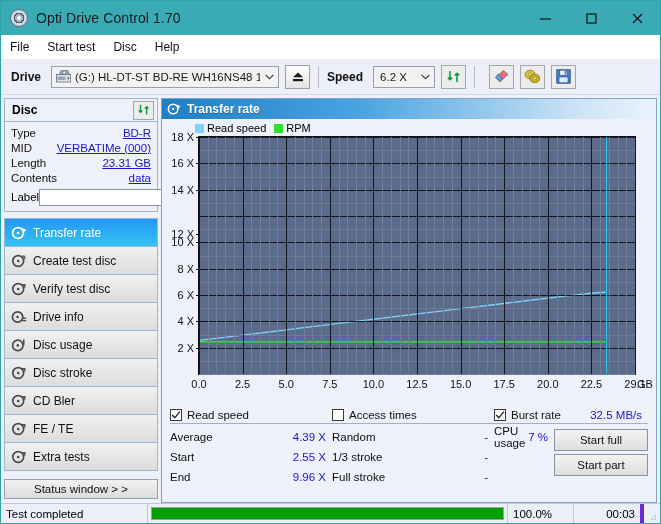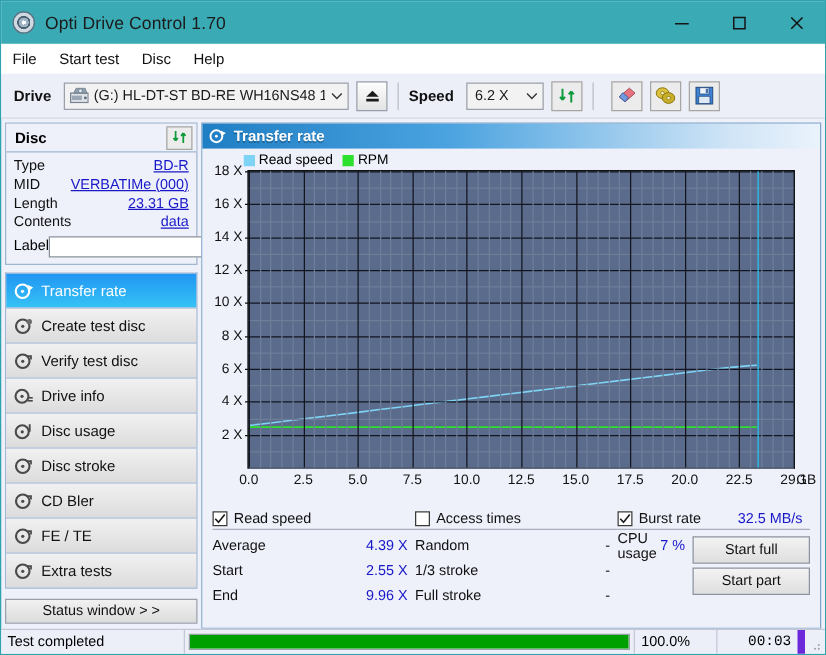--- a/index.html
+++ b/index.html
@@ -237,21 +237,21 @@
   .sb-progress{
     flex:1;display:flex;align-items:center;
     border-right:1px solid #c4c8d6;padding:0 3px;
   }
   .pbar{
     flex:1;height:13px;background:#ffffff;border:1px solid #9aa0aa;
     box-sizing:border-box;position:relative;overflow:hidden;
   }
   .pfill{position:absolute;left:0;top:0;bottom:0;background:#00a000;}
   .sb-pct{width:66px;border-right:1px solid #c4c8d6;}
-  .sb-time{width:70px;justify-content:flex-end;border-right:6px solid #6d28d9;font-family:Liberation Mono, monospace;}
+  .sb-time{width:70px;justify-content:flex-end;border-right:4px solid #6d28d9;}
   .sb-grip{width:16px;display:flex;align-items:flex-end;justify-content:center;padding-bottom:2px;}
 </style>
 </head>
 <body>
 
 <div class="window">
 
   <div class="titlebar">
     <div class="title-icon"></div>
     <div class="title-text">Opti Drive Control 1.70</div>
@@ -590,21 +590,21 @@
               <div class="gline-v g-minor" style="left: 401px;"></div>
               <div class="gline-v g-minor" style="left: 410px;"></div>
               <div class="gline-v g-minor" style="left: 419px;"></div>
               <div class="gline-v g-minor" style="left: 427px;"></div>
               <div class="gline-v g-major" style="left: 436px;"></div>
               <div class="ytick" style="top: 210.667px;">2 X</div>
               <div class="ytick" style="top: 184.333px;">4 X</div>
               <div class="ytick" style="top: 158px;">6 X</div>
               <div class="ytick" style="top: 131.667px;">8 X</div>
               <div class="ytick" style="top: 105.333px;">10 X</div>
-              <div class="ytick" style="top: 79px;">12 X</div>
+              <div class="ytick" style="top: 97px;">12 X</div>
               <div class="ytick" style="top: 52.6667px;">14 X</div>
               <div class="ytick" style="top: 26.3333px;">16 X</div>
               <div class="ytick" style="top: 0px;">18 X</div>
               <div class="xtick" style="left: 0px;">0.0</div>
               <div class="xtick" style="left: 43.6px;">2.5</div>
               <div class="xtick" style="left: 87.2px;">5.0</div>
               <div class="xtick" style="left: 130.8px;">7.5</div>
               <div class="xtick" style="left: 174.4px;">10.0</div>
               <div class="xtick" style="left: 218px;">12.5</div>
               <div class="xtick" style="left: 261.6px;">15.0</div>

